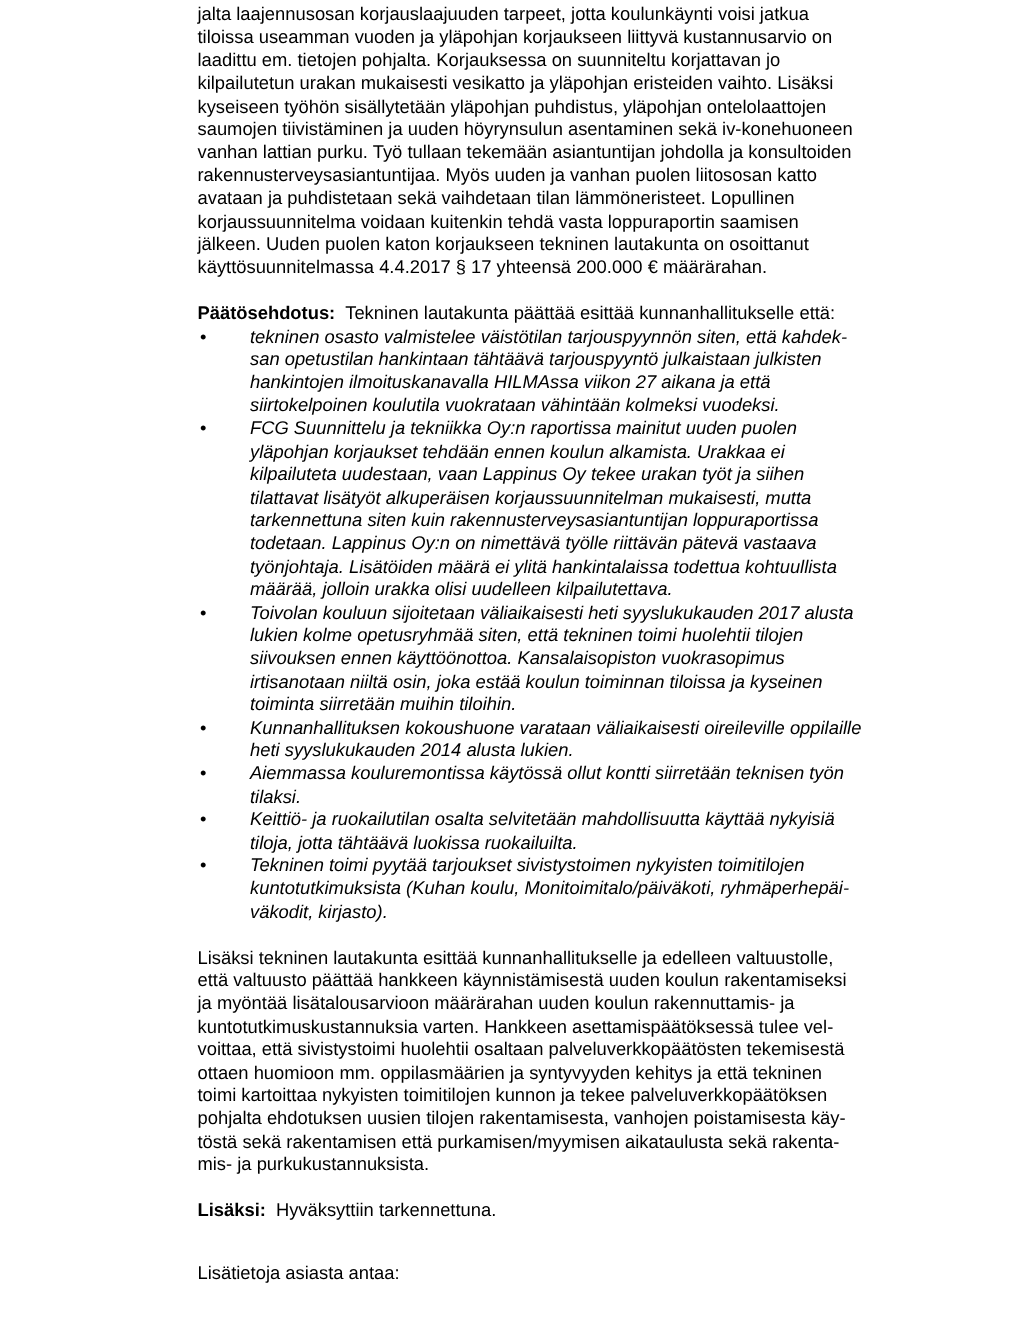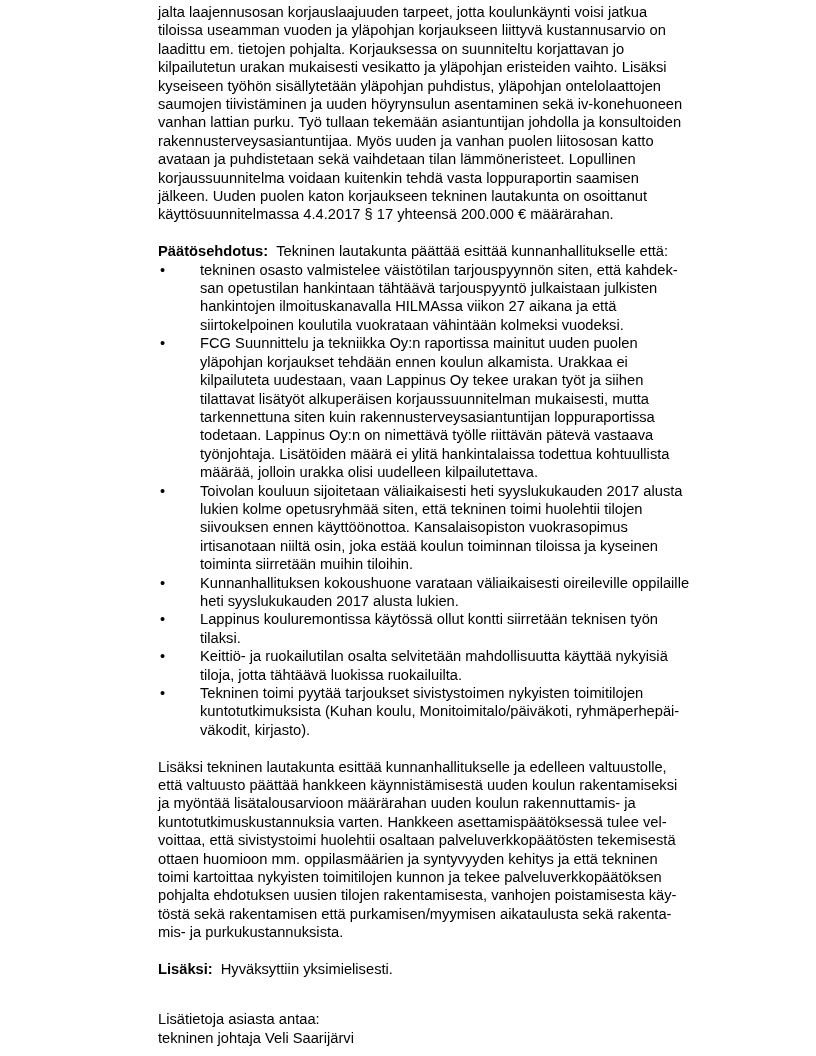--- a/index.html
+++ b/index.html
@@ -41,20 +41,21 @@
   }
   .bullet-marker {
     flex: 0 0 42px;
     text-align: left;
     padding-left: 2px;
     font-size: 14.7px;
   }
   .bullet-text {
     flex: 1 1 auto;
     white-space: pre-line;
+    font-style: italic;
   }
   .contact-block {
     margin-top: 32px;
   }
 </style>
 </head>
 <body>
 
 <div class="page">
 
@@ -96,25 +97,25 @@
       <span class="bullet-marker">•</span>
       <span class="bullet-text">Toivolan kouluun sijoitetaan väliaikaisesti heti syyslukukauden 2017 alusta
 lukien kolme opetusryhmää siten, että tekninen toimi huolehtii tilojen
 siivouksen ennen käyttöönottoa. Kansalaisopiston vuokrasopimus
 irtisanotaan niiltä osin, joka estää koulun toiminnan tiloissa ja kyseinen
 toiminta siirretään muihin tiloihin.</span>
     </li>
     <li>
       <span class="bullet-marker">•</span>
       <span class="bullet-text">Kunnanhallituksen kokoushuone varataan väliaikaisesti oireileville oppilaille
-heti syyslukukauden 2017 alusta lukien.</span>
+heti syyslukukauden 2014 alusta lukien.</span>
     </li>
     <li>
       <span class="bullet-marker">•</span>
-      <span class="bullet-text">Lappinus kouluremontissa käytössä ollut kontti siirretään teknisen työn
+      <span class="bullet-text">Aiemmassa kouluremontissa käytössä ollut kontti siirretään teknisen työn
 tilaksi.</span>
     </li>
     <li>
       <span class="bullet-marker">•</span>
       <span class="bullet-text">Keittiö- ja ruokailutilan osalta selvitetään mahdollisuutta käyttää nykyisiä
 tiloja, jotta tähtäävä luokissa ruokailuilta.</span>
     </li>
     <li>
       <span class="bullet-marker">•</span>
       <span class="bullet-text">Tekninen toimi pyytää tarjoukset sivistystoimen nykyisten toimitilojen
@@ -127,20 +128,19 @@
 että valtuusto päättää hankkeen käynnistämisestä uuden koulun rakentamiseksi
 ja myöntää lisätalousarvioon määrärahan uuden koulun rakennuttamis- ja
 kuntotutkimuskustannuksia varten. Hankkeen asettamispäätöksessä tulee vel-
 voittaa, että sivistystoimi huolehtii osaltaan palveluverkkopäätösten tekemisestä
 ottaen huomioon mm. oppilasmäärien ja syntyvyyden kehitys ja että tekninen
 toimi kartoittaa nykyisten toimitilojen kunnon ja tekee palveluverkkopäätöksen
 pohjalta ehdotuksen uusien tilojen rakentamisesta, vanhojen poistamisesta käy-
 töstä sekä rakentamisen että purkamisen/myymisen aikataulusta sekä rakenta-
 mis- ja purkukustannuksista.</p>
 
-  <p class="para gap-above"><span class="label-bold">Lisäksi:</span><span class="label-follow">Hyväksyttiin yksimielisesti.</span></p>
+  <p class="para gap-above"><span class="label-bold">Lisäksi:</span><span class="label-follow">Hyväksyttiin tarkennettuna.</span></p>
 
   <div class="contact-block">
     <p class="para">Lisätietoja asiasta antaa:</p>
-    <p class="para">tekninen johtaja Veli Saarijärvi</p>
   </div>
 
 </div>
 
 </body></html>

